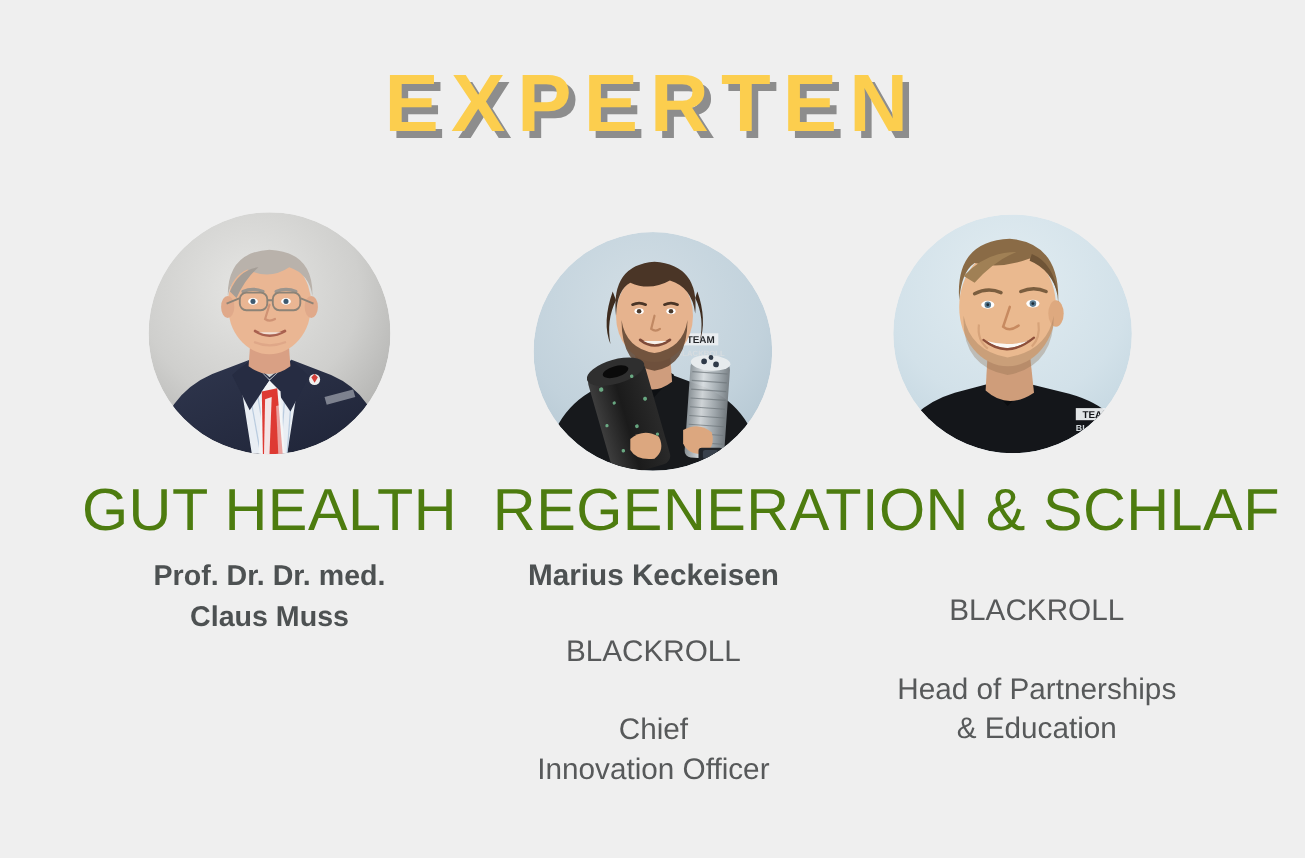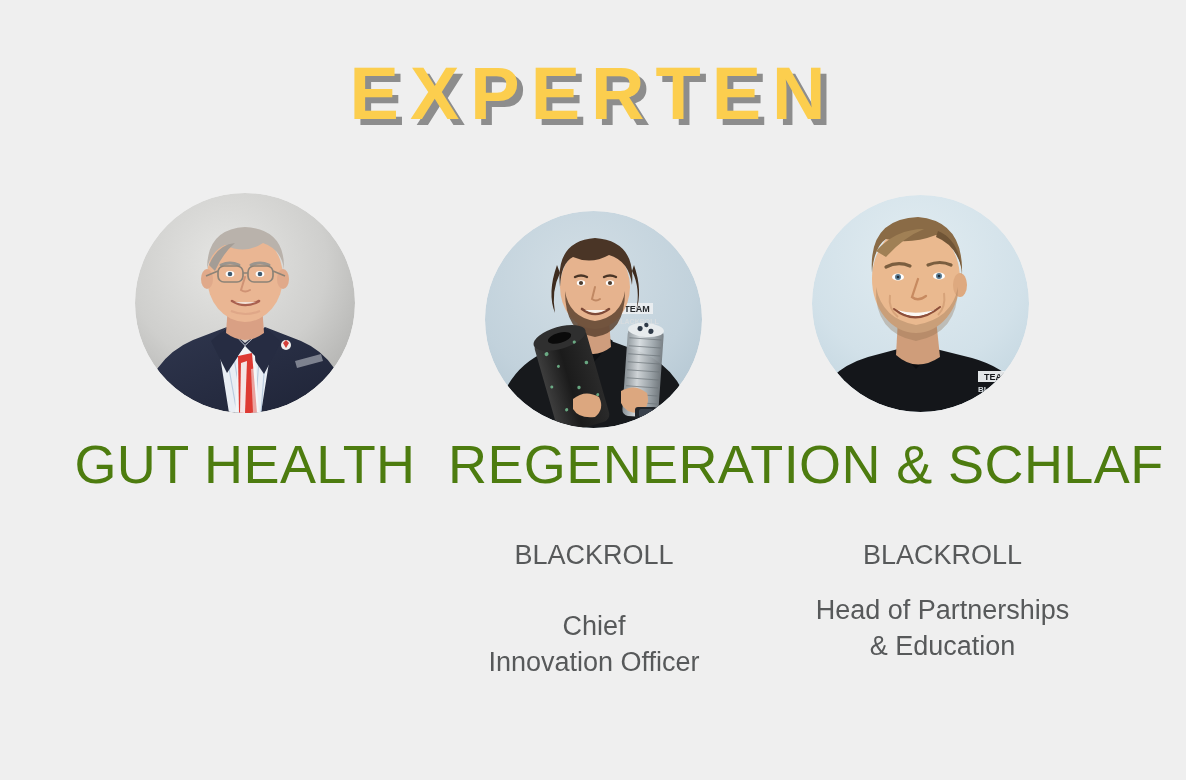--- a/index.html
+++ b/index.html
@@ -105,21 +105,21 @@
     font-family: "Liberation Sans", sans-serif;
     font-weight: 400;
     font-size: 27px;
     line-height: 36px;
     color: #57595a;
     margin: 0;
     white-space: pre-line;
   }
   #col-1 .expert-role { margin-top: 0px; }
   #col-2 .expert-role { margin-top: 36px; }
-  #col-3 .expert-role { margin-top: 20px; }
+  #col-3 .expert-role { margin-top: 36px; }
 </style>
 </head>
 <body>
 
 <div class="page-title">EXPERTEN</div>
 
 <div class="avatar" id="avatar-1">
   <svg width="220" height="220" viewBox="0 0 220 220">
     <defs>
       <radialGradient id="bg1" cx="42%" cy="32%" r="82%">
@@ -357,24 +357,27 @@
       <path d="M132 98 Q134 112 126 120" stroke="#cf9a71" stroke-width="2" fill="none" opacity=".7"></path>
     </g>
   </svg>
 </div>
 
 <div class="section-heading" id="heading-gut">GUT HEALTH</div>
 
 <div class="section-heading" id="heading-regen">REGENERATION &amp; SCHLAF</div>
 
 <div class="expert-col" id="col-1">
+  <p class="expert-name">Prof. Dr. Dr. med.
+Claus Muss</p>
 
 </div>
 
 <div class="expert-col" id="col-2">
+  <p class="expert-name">Marius Keckeisen</p>
   <p class="expert-company">BLACKROLL</p>
   <p class="expert-role">Chief
 Innovation Officer</p>
 </div>
 
 <div class="expert-col" id="col-3">
   <p class="expert-company">BLACKROLL</p>
   <p class="expert-role">Head of Partnerships
 &amp; Education</p>
 </div>

